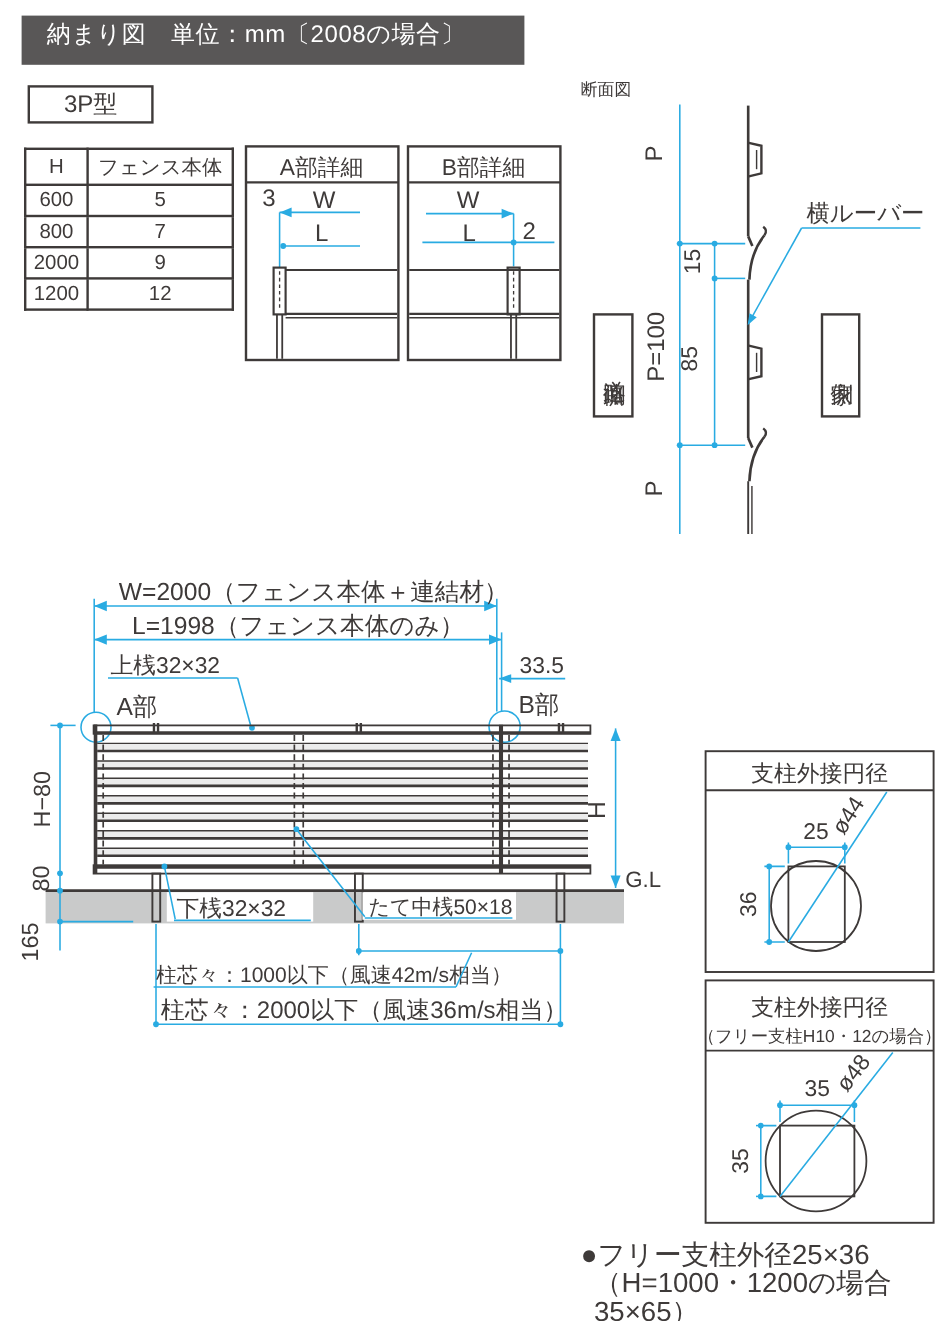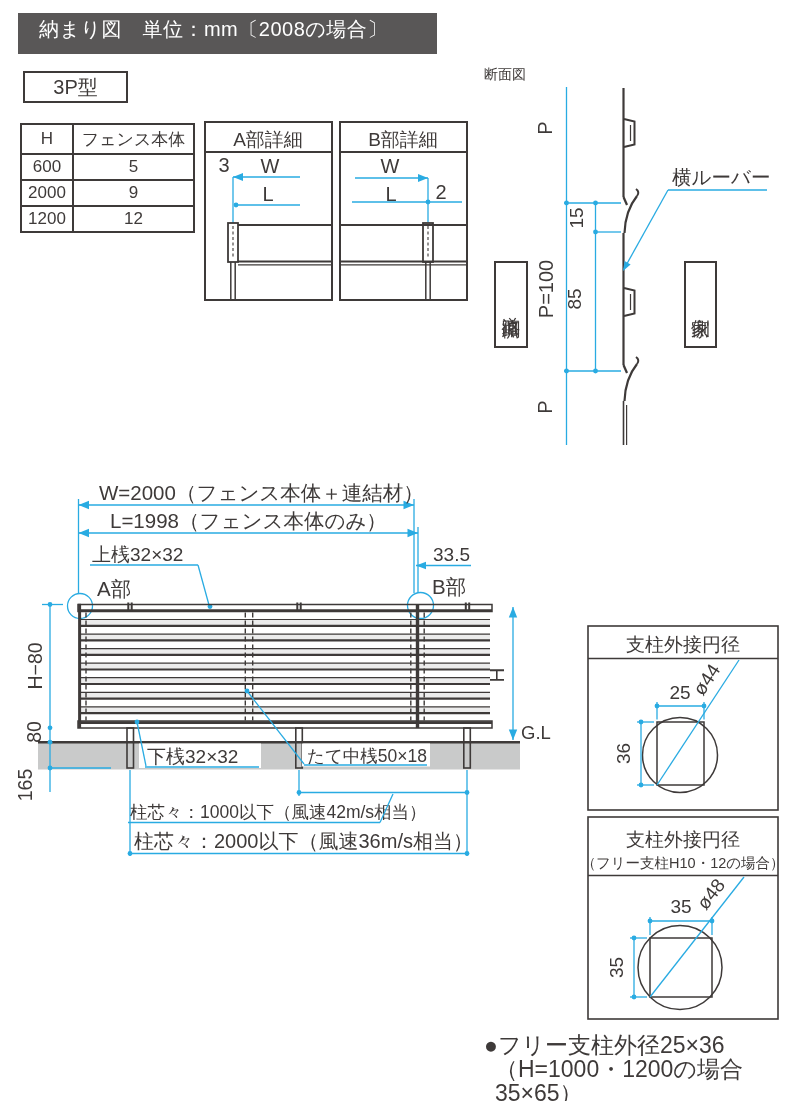--- a/index.html
+++ b/index.html
@@ -297,20 +297,24 @@
       <tbody>
           <tr>
         <th class="col-h">H</th>
         <th class="col-c">フェンス本体</th>
       </tr>
       <tr>
         <td>600</td>
         <td>5</td>
       </tr>
       <tr>
+        <td>800</td>
+        <td>7</td>
+      </tr>
+      <tr>
         <td>2000</td>
         <td>9</td>
       </tr>
       <tr>
         <td>1200</td>
         <td>12</td>
       </tr>
     </tbody>
       </table>
   </div>

